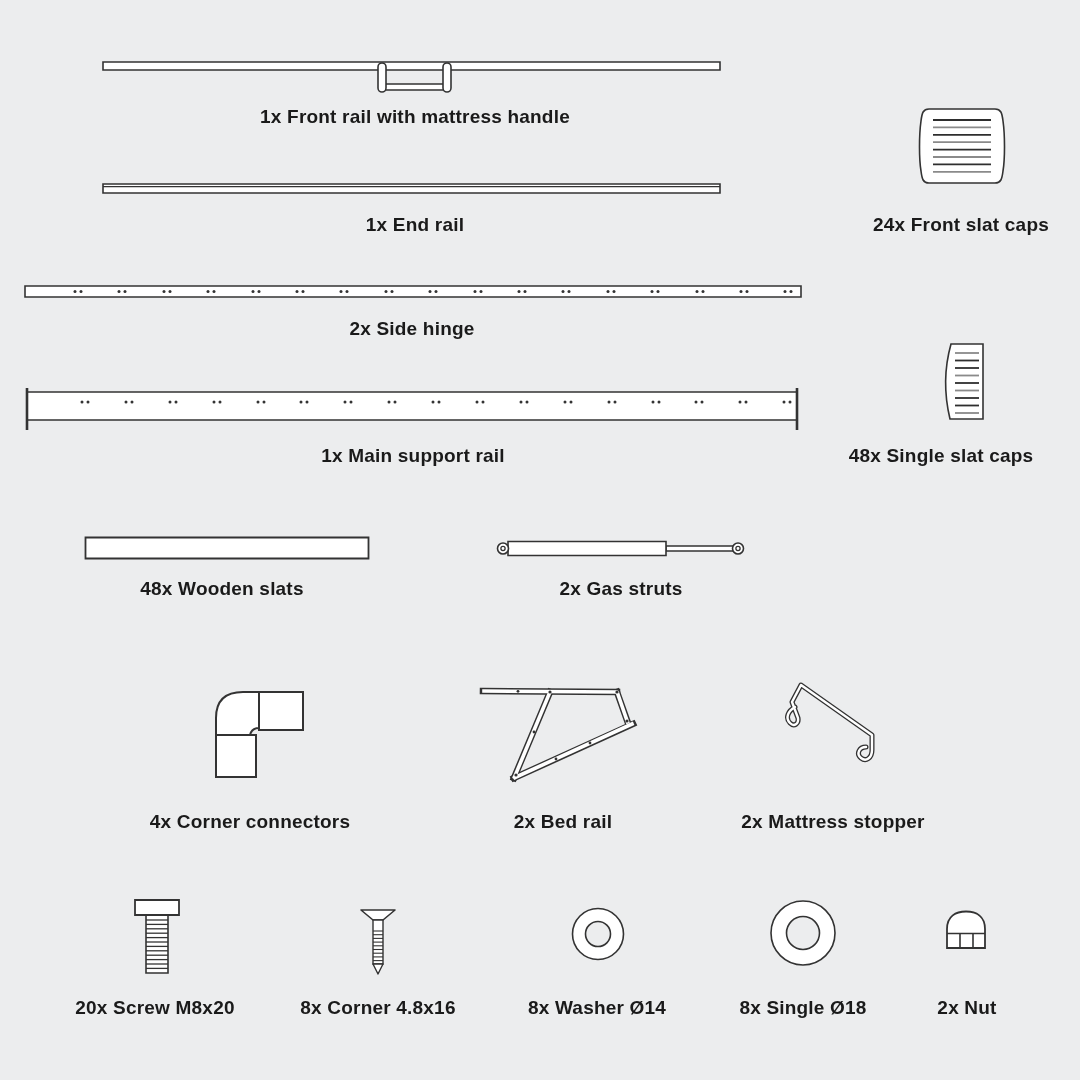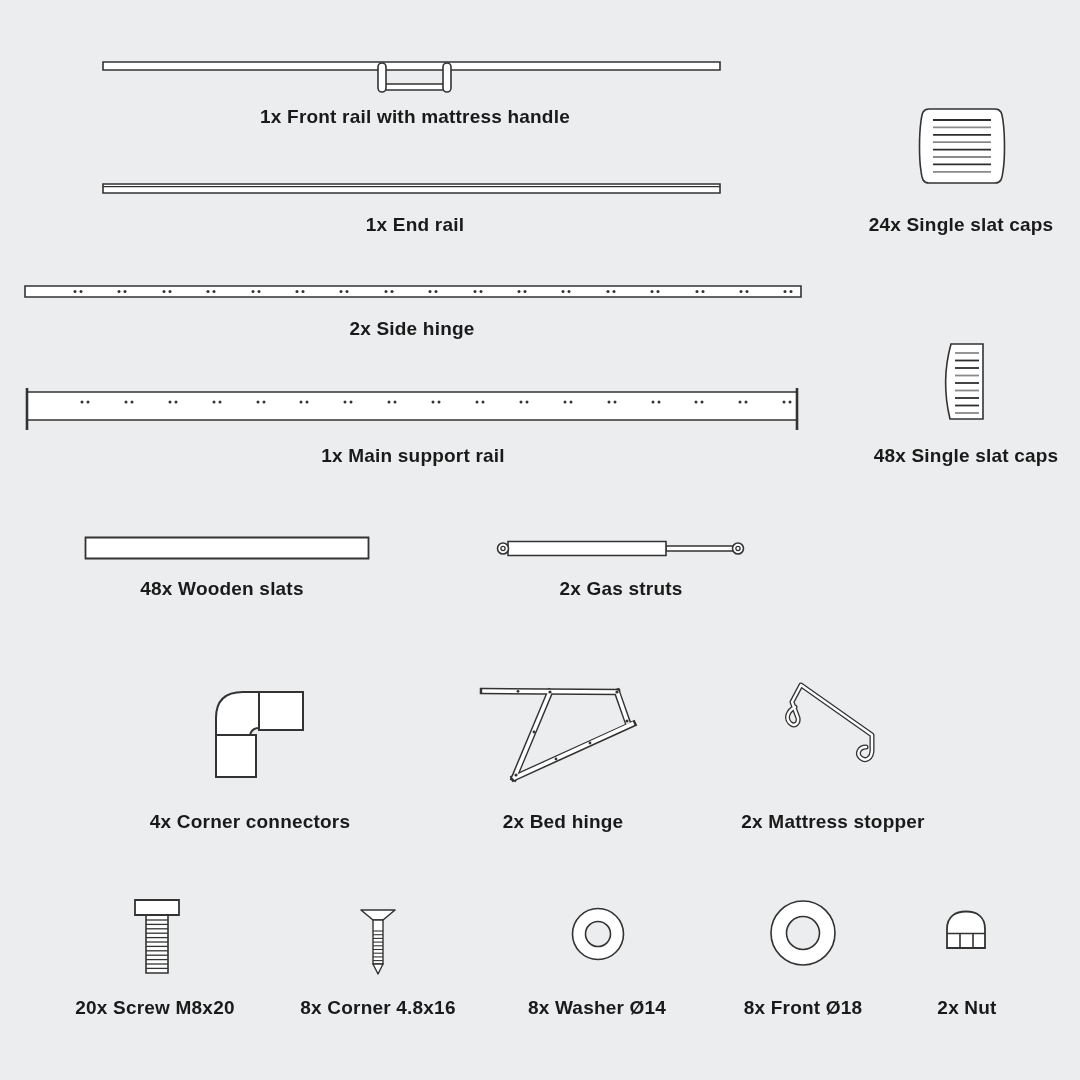--- a/index.html
+++ b/index.html
@@ -109,37 +109,37 @@
                C8,76 7,72 6,64 C4,52 4,28 6,14 C7,6 8,2 14,2 Z" fill="#fff" stroke="#333" stroke-width="1.6"></path>
       <line x1="18" y1="13" x2="76" y2="13" stroke="#2e2e2e" stroke-width="1.8"></line>
       <line x1="18" y1="20.4" x2="76" y2="20.4" stroke="#8a8a8a" stroke-width="1.8"></line>
       <line x1="18" y1="27.8" x2="76" y2="27.8" stroke="#2e2e2e" stroke-width="1.8"></line>
       <line x1="18" y1="35.2" x2="76" y2="35.2" stroke="#8a8a8a" stroke-width="1.8"></line>
       <line x1="18" y1="42.6" x2="76" y2="42.6" stroke="#2e2e2e" stroke-width="1.8"></line>
       <line x1="18" y1="50" x2="76" y2="50" stroke="#8a8a8a" stroke-width="1.8"></line>
       <line x1="18" y1="57.4" x2="76" y2="57.4" stroke="#2e2e2e" stroke-width="1.8"></line>
       <line x1="18" y1="64.8" x2="76" y2="64.8" stroke="#8a8a8a" stroke-width="1.8"></line>
     </svg>
-    <div class="lbl" style="left:961px;top:213px">24x Single slat caps</div>
+    <div class="lbl" style="left:961px;top:213px">24x Front slat caps</div>
   </div>
 
   <div class="part">
     <svg class="icon" style="left:935px;top:340px" width="56" height="84" viewBox="0 0 56 84">
       <path d="M16,4 L48,4 L48,79 L15,79 C9,54 9,29 16,4 Z" fill="#fff" stroke="#333" stroke-width="1.6"></path>
       <line x1="20" y1="13" x2="44" y2="13" stroke="#8a8a8a" stroke-width="1.8"></line>
       <line x1="20" y1="20.5" x2="44" y2="20.5" stroke="#2e2e2e" stroke-width="1.8"></line>
       <line x1="20" y1="28" x2="44" y2="28" stroke="#2e2e2e" stroke-width="1.8"></line>
       <line x1="20" y1="35.5" x2="44" y2="35.5" stroke="#8a8a8a" stroke-width="1.8"></line>
       <line x1="20" y1="43" x2="44" y2="43" stroke="#2e2e2e" stroke-width="1.8"></line>
       <line x1="20" y1="50.5" x2="44" y2="50.5" stroke="#8a8a8a" stroke-width="1.8"></line>
       <line x1="20" y1="58" x2="44" y2="58" stroke="#2e2e2e" stroke-width="1.8"></line>
       <line x1="20" y1="65.5" x2="44" y2="65.5" stroke="#2e2e2e" stroke-width="1.8"></line>
       <line x1="20" y1="73" x2="44" y2="73" stroke="#8a8a8a" stroke-width="1.8"></line>
     </svg>
-    <div class="lbl" style="left:966px;top:444px">48x Single slat caps</div>
+    <div class="lbl" style="left:941px;top:444px">48x Single slat caps</div>
   </div>
 
   <div class="part">
     <svg class="icon" style="left:84px;top:536px" width="286" height="24" viewBox="0 0 286 24">
       <rect x="1.5" y="1.5" width="283" height="21" fill="#fff" stroke="#333" stroke-width="1.8"></rect>
     </svg>
     <div class="lbl" style="left:222px;top:577px">48x Wooden slats</div>
   </div>
 
   <div class="part">
@@ -181,21 +181,21 @@
         <circle cx="40" cy="8.3" r="1.4"></circle>
           <circle cx="72" cy="9" r="1.6"></circle>
         <circle cx="56" cy="49" r="1.4"></circle>
           <circle cx="38" cy="92" r="1.6"></circle>
         <circle cx="78" cy="76" r="1.4"></circle>
           <circle cx="112" cy="60" r="1.4"></circle>
         <circle cx="139" cy="9" r="1.6"></circle>
           <circle cx="149" cy="38" r="1.6"></circle>
       </g>
     </svg>
-    <div class="lbl" style="left:563px;top:810px">2x Bed hinge</div>
+    <div class="lbl" style="left:563px;top:810px">2x Bed rail</div>
   </div>
 
   <div class="part">
     <svg class="icon" style="left:782px;top:678px" width="105" height="95" viewBox="0 0 105 95">
       <g fill="none" stroke="#333" stroke-width="5" stroke-linejoin="round" stroke-linecap="round">
         <path d="M13,29 C6,33 3,40 8,45 C12,49 17,46 16,40 L10,24 L19,7 L90,57 L90,72
                  C90,80 84,84 79,80 C74,76 77,69 84,69"></path>
       </g>
       <g fill="none" stroke="#fff" stroke-width="2.4" stroke-linejoin="round" stroke-linecap="round">
         <path d="M13,29 C6,33 3,40 8,45 C12,49 17,46 16,40 L10,24 L19,7 L90,57 L90,72
@@ -253,21 +253,21 @@
       <circle cx="28" cy="28" r="12.5" fill="#ECEDEE" stroke="#333" stroke-width="1.6"></circle>
     </svg>
     <div class="lbl" style="left:597px;top:996px">8x Washer Ø14</div>
   </div>
 
   <div class="part">
     <svg class="icon" style="left:769px;top:899px" width="68" height="68" viewBox="0 0 68 68">
       <circle cx="34" cy="34" r="32" fill="#fff" stroke="#333" stroke-width="1.6"></circle>
       <circle cx="34" cy="34" r="16.5" fill="#ECEDEE" stroke="#333" stroke-width="1.6"></circle>
     </svg>
-    <div class="lbl" style="left:803px;top:996px">8x Front Ø18</div>
+    <div class="lbl" style="left:803px;top:996px">8x Single Ø18</div>
   </div>
 
   <div class="part">
     <svg class="icon" style="left:944px;top:909px" width="44" height="42" viewBox="0 0 44 42">
       <path d="M3,39 L3,20 C3,7 12,2.5 22,2.5 C32,2.5 41,7 41,20 L41,39 Z" fill="#fff" stroke="#333" stroke-width="1.8"></path>
       <line x1="3" y1="24.5" x2="41" y2="24.5" stroke="#333" stroke-width="1.6"></line>
       <line x1="16" y1="24.5" x2="16" y2="39" stroke="#333" stroke-width="1.6"></line>
       <line x1="29" y1="24.5" x2="29" y2="39" stroke="#333" stroke-width="1.6"></line>
     </svg>
     <div class="lbl" style="left:967px;top:996px">2x Nut</div>

